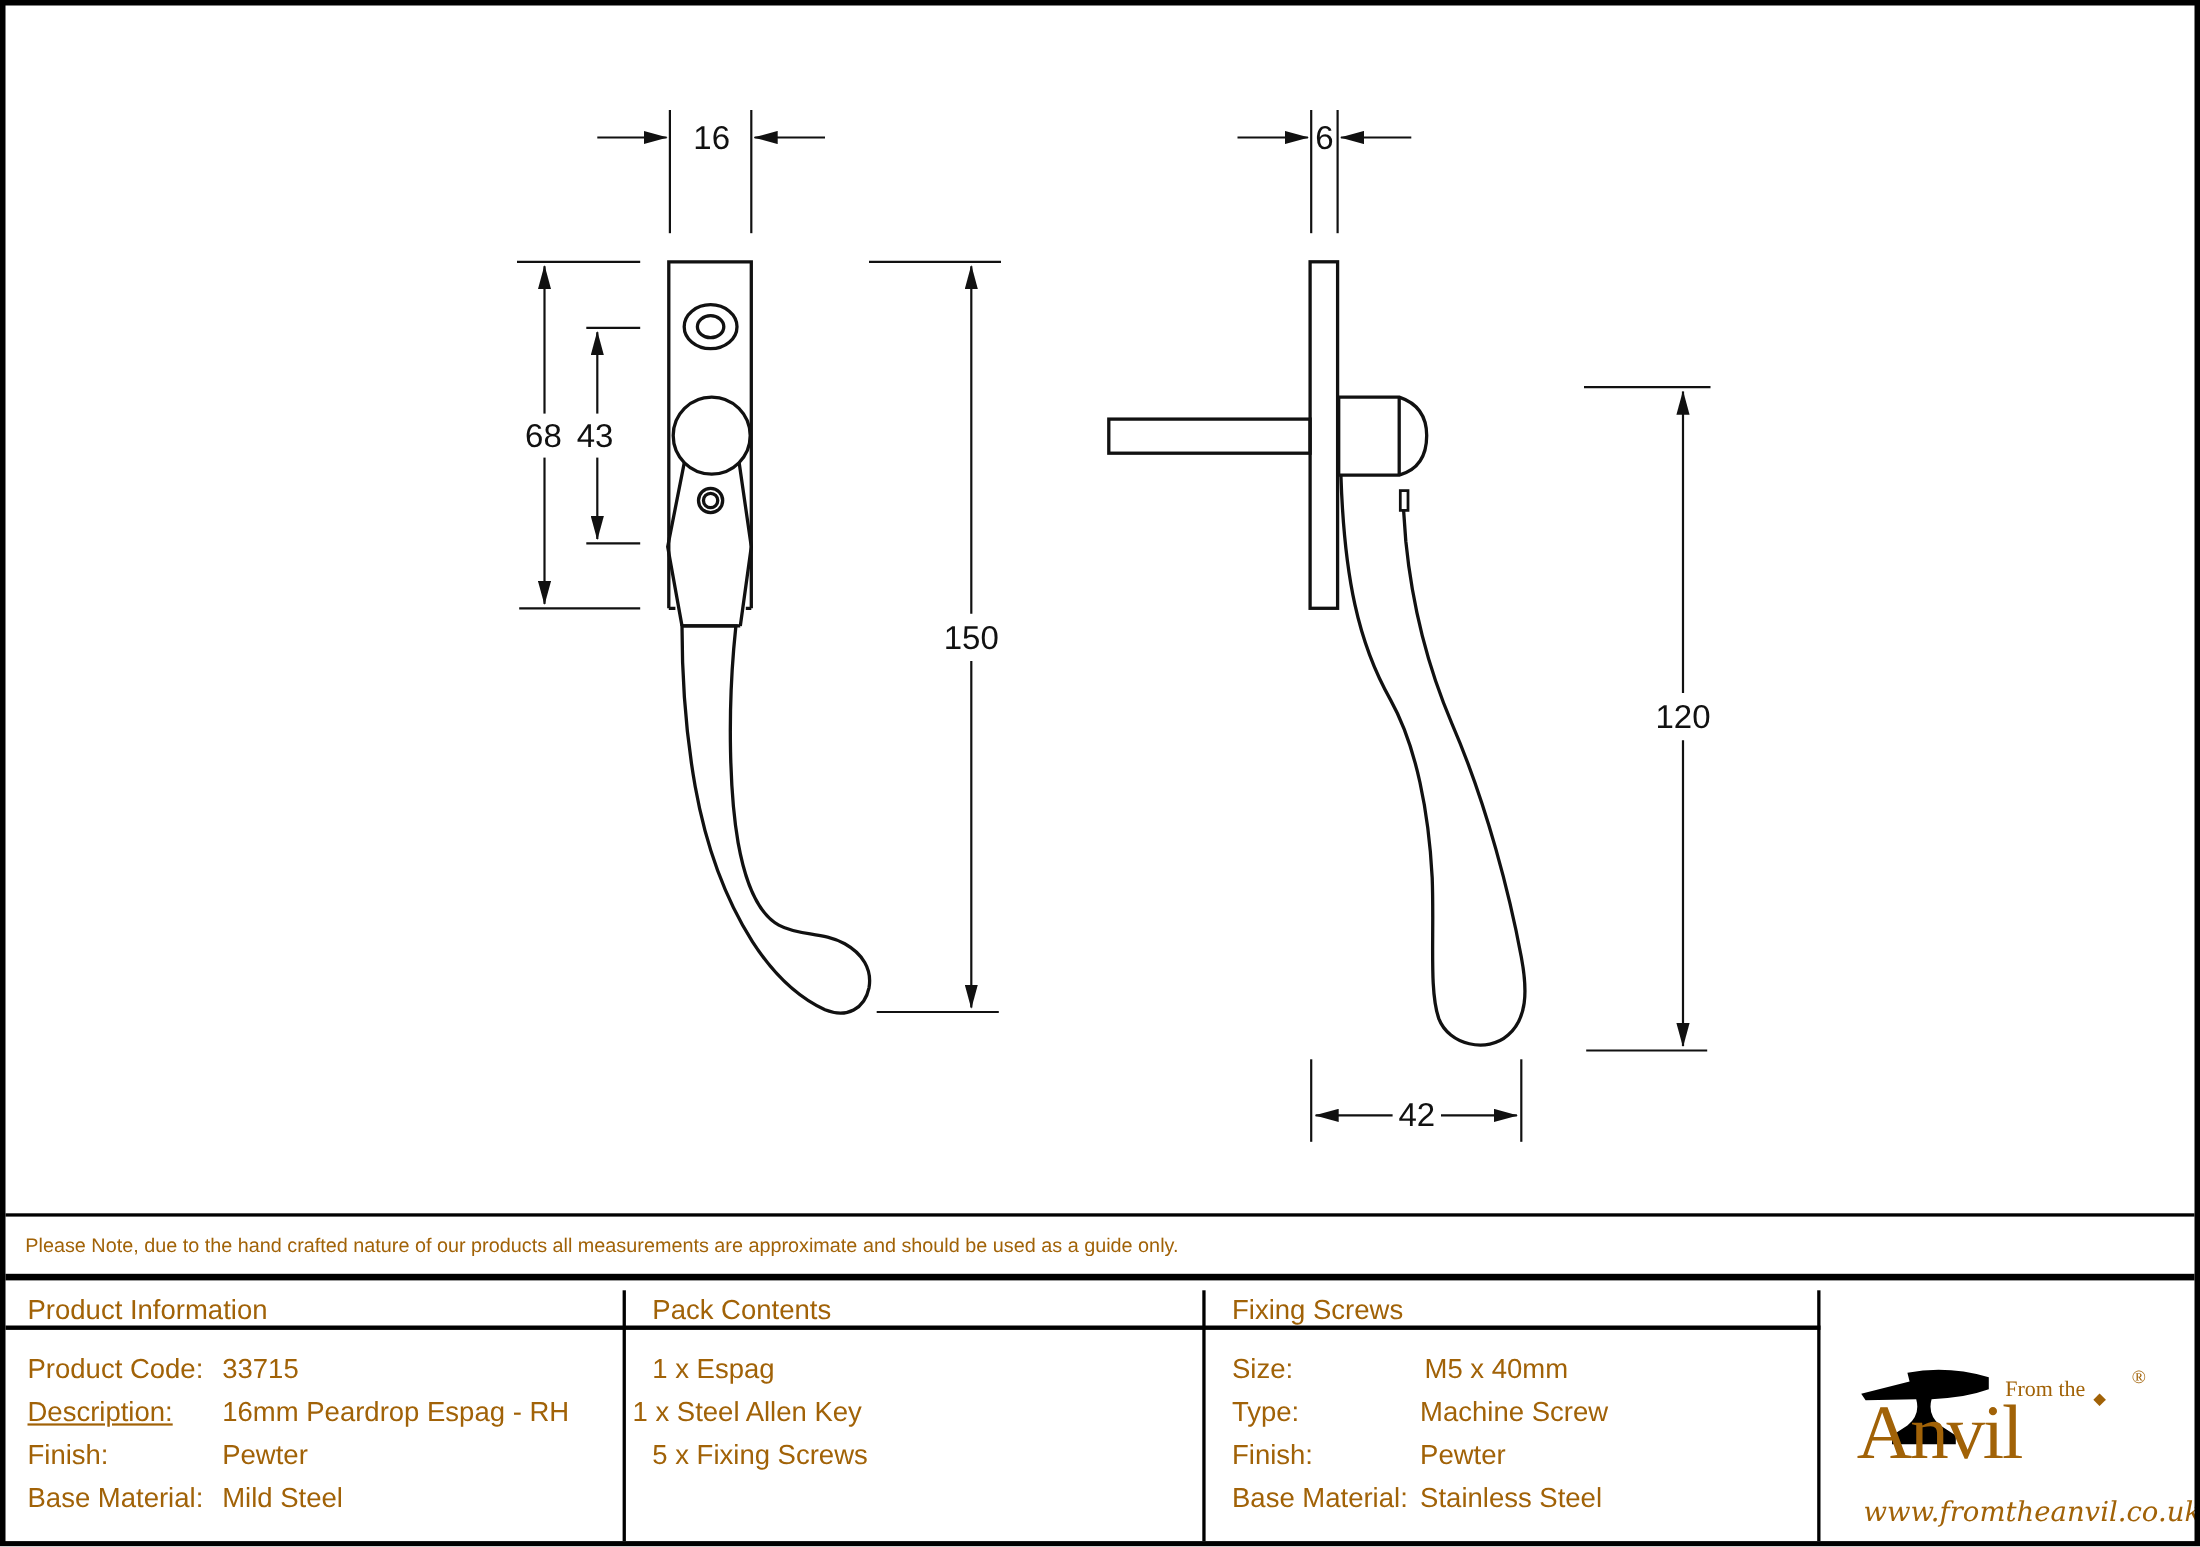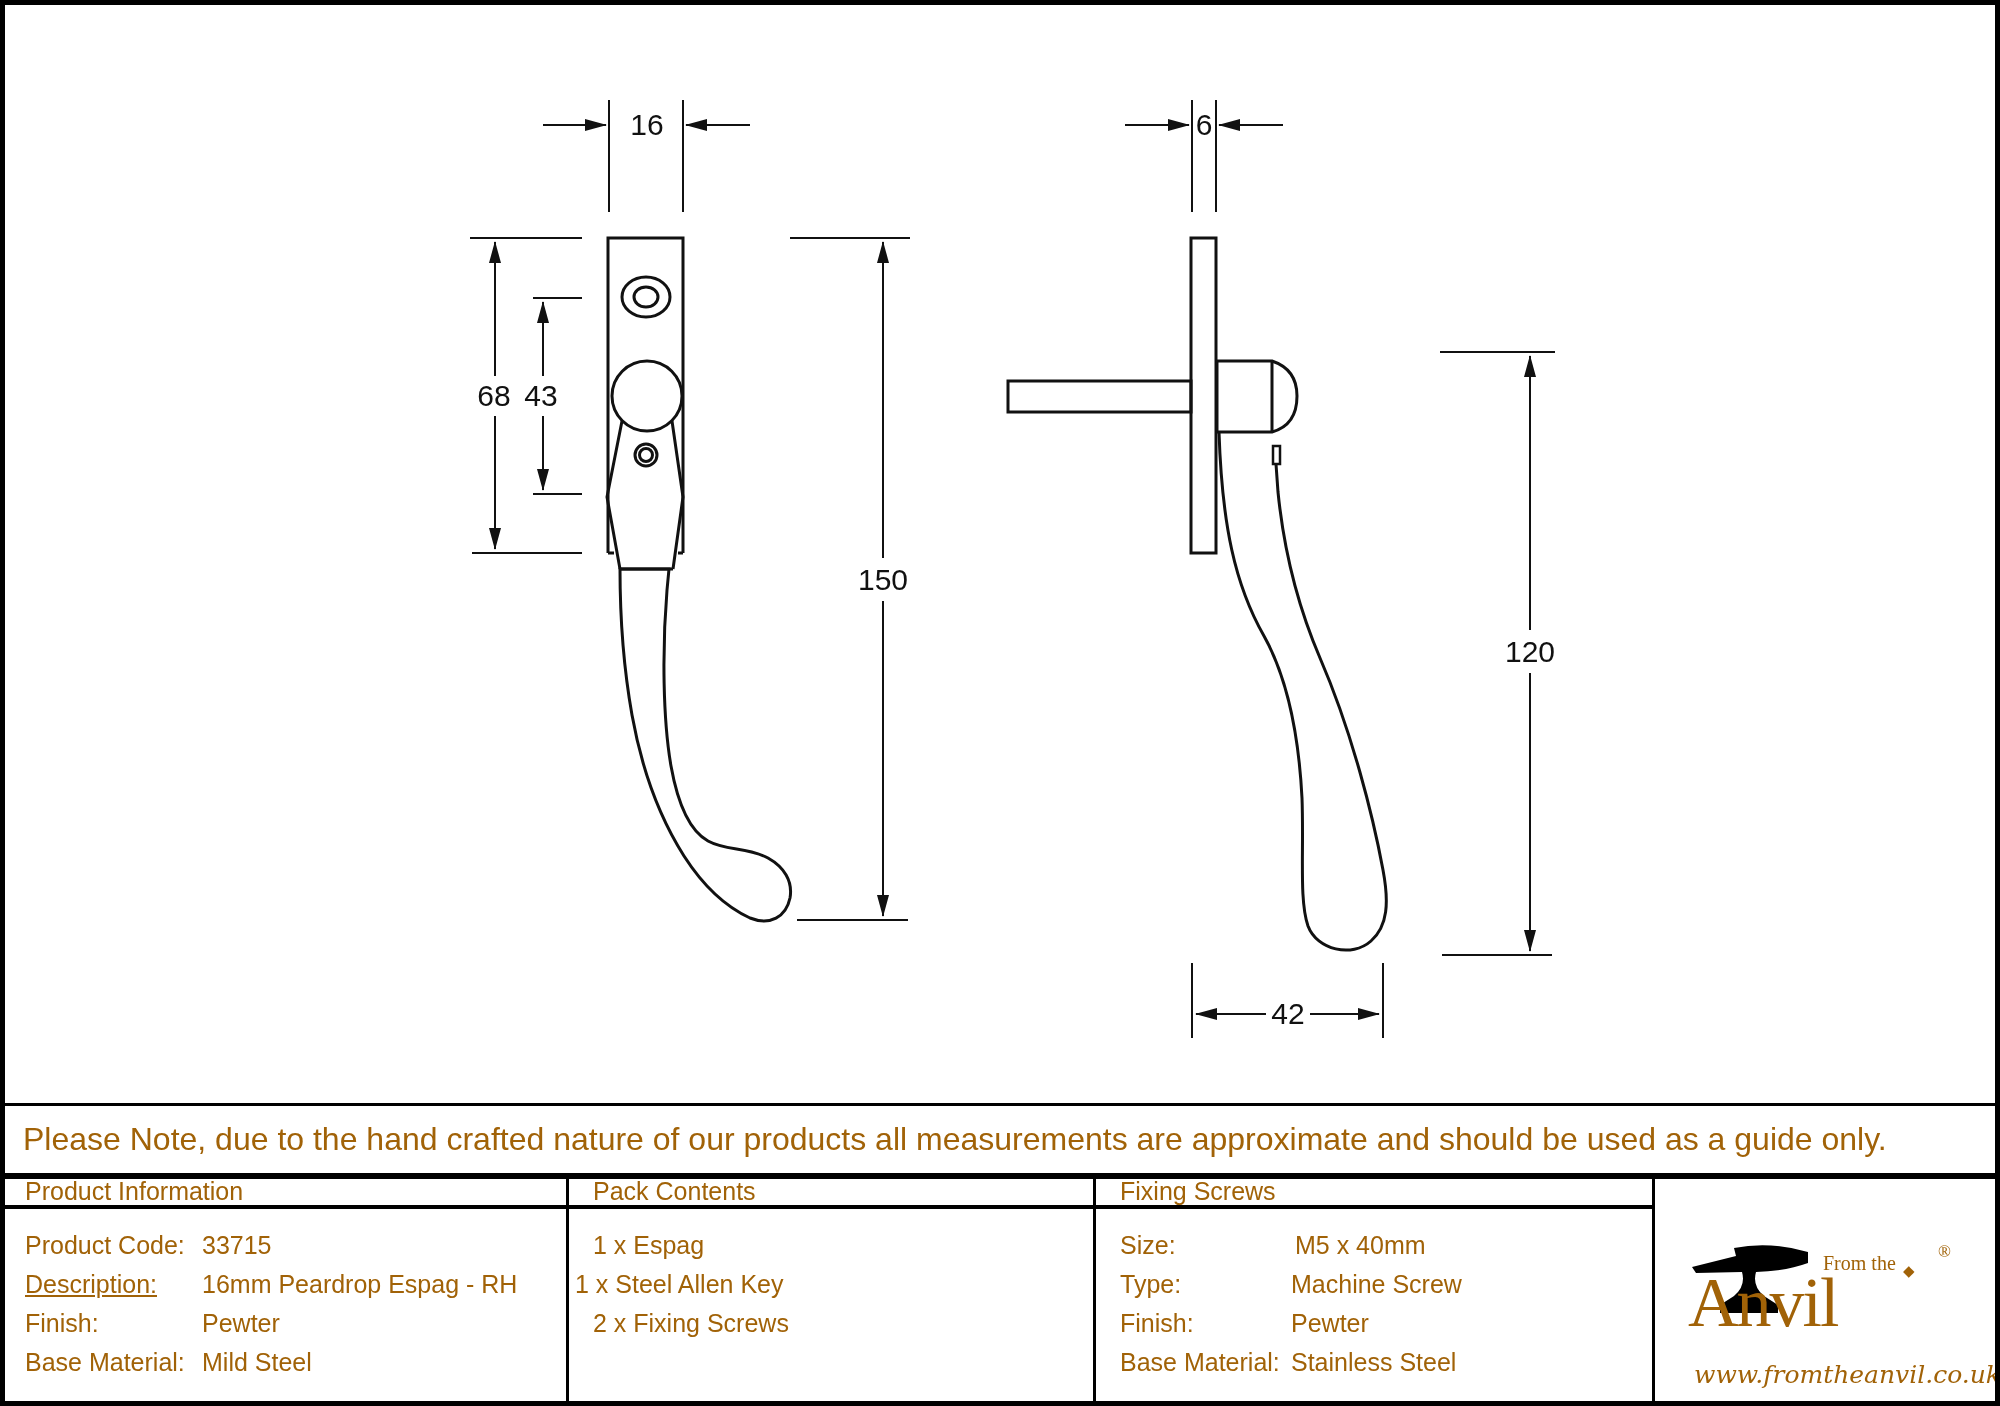--- a/index.html
+++ b/index.html
@@ -2,24 +2,24 @@
 <html><head>
 <meta charset="utf-8">
 <style>
   html,body{margin:0;padding:0;background:#e8e8e8;}
   .sheet{position:relative;width:2000px;height:1406px;background:#ffffff;overflow:hidden;
          font-family:"Liberation Sans",sans-serif;color:#a16207;}
   .frame{position:absolute;inset:0;border:5px solid #000;pointer-events:none;z-index:40;}
   svg.drawing{position:absolute;left:0;top:0;}
   svg.drawing text{font-family:"Liberation Sans",sans-serif;font-size:30px;fill:#111;}
   
-  .note-row{position:absolute;left:5px;right:5px;top:1103px;height:76px;
+  .note-row{position:absolute;left:5px;right:5px;top:1103px;height:61px;
             border-top:3px solid #000;border-bottom:6px solid #000;
             display:flex;align-items:center;padding-left:18px;box-sizing:border-box;
-            font-size:32px;}
+            font-size:18px;}
   .vline{position:absolute;width:3px;background:#000;top:1173px;bottom:5px;}
   .header-underline{position:absolute;left:5px;top:1205px;width:1650px;height:4px;background:#000;}
   .t-text{position:absolute;font-size:25px;line-height:1.15;white-space:nowrap;}
   .t-head{font-size:25px;}
   
   .logo-tagline{position:absolute;left:1823px;top:1252px;font-family:"Liberation Serif",serif;
                 font-size:20px;}
   .logo-diamond{position:absolute;left:1903px;top:1262px;font-size:15px;}
   .logo-reg{position:absolute;left:1938px;top:1242px;font-size:17px;font-family:"Liberation Serif",serif;}
   .logo-brand{position:absolute;left:1688px;top:1268px;font-family:"Liberation Serif",serif;
@@ -172,21 +172,21 @@
   <div class="t-text" style="left:202px;top:1231px;">33715</div>
   <div class="t-text" style="left:25px;top:1270px;text-decoration:underline;">Description:</div>
   <div class="t-text" style="left:202px;top:1270px;">16mm Peardrop Espag - RH</div>
   <div class="t-text" style="left:25px;top:1309px;">Finish:</div>
   <div class="t-text" style="left:202px;top:1309px;">Pewter</div>
   <div class="t-text" style="left:25px;top:1348px;">Base Material:</div>
   <div class="t-text" style="left:202px;top:1348px;">Mild Steel</div>
 
   <div class="t-text" style="left:593px;top:1231px;">1 x Espag</div>
   <div class="t-text" style="left:575px;top:1270px;text-align:center;">1 x Steel Allen Key</div>
-  <div class="t-text" style="left:593px;top:1309px;">2 x Fixing Screws</div>
+  <div class="t-text" style="left:593px;top:1309px;">5 x Fixing Screws</div>
 
   <div class="t-text" style="left:1120px;top:1231px;">Size:</div>
   <div class="t-text" style="left:1295px;top:1231px;text-align:right;">M5 x 40mm</div>
   <div class="t-text" style="left:1120px;top:1270px;">Type:</div>
   <div class="t-text" style="left:1291px;top:1270px;">Machine Screw</div>
   <div class="t-text" style="left:1120px;top:1309px;">Finish:</div>
   <div class="t-text" style="left:1291px;top:1309px;">Pewter</div>
   <div class="t-text" style="left:1120px;top:1348px;">Base Material:</div>
   <div class="t-text" style="left:1291px;top:1348px;">Stainless Steel</div>
 

